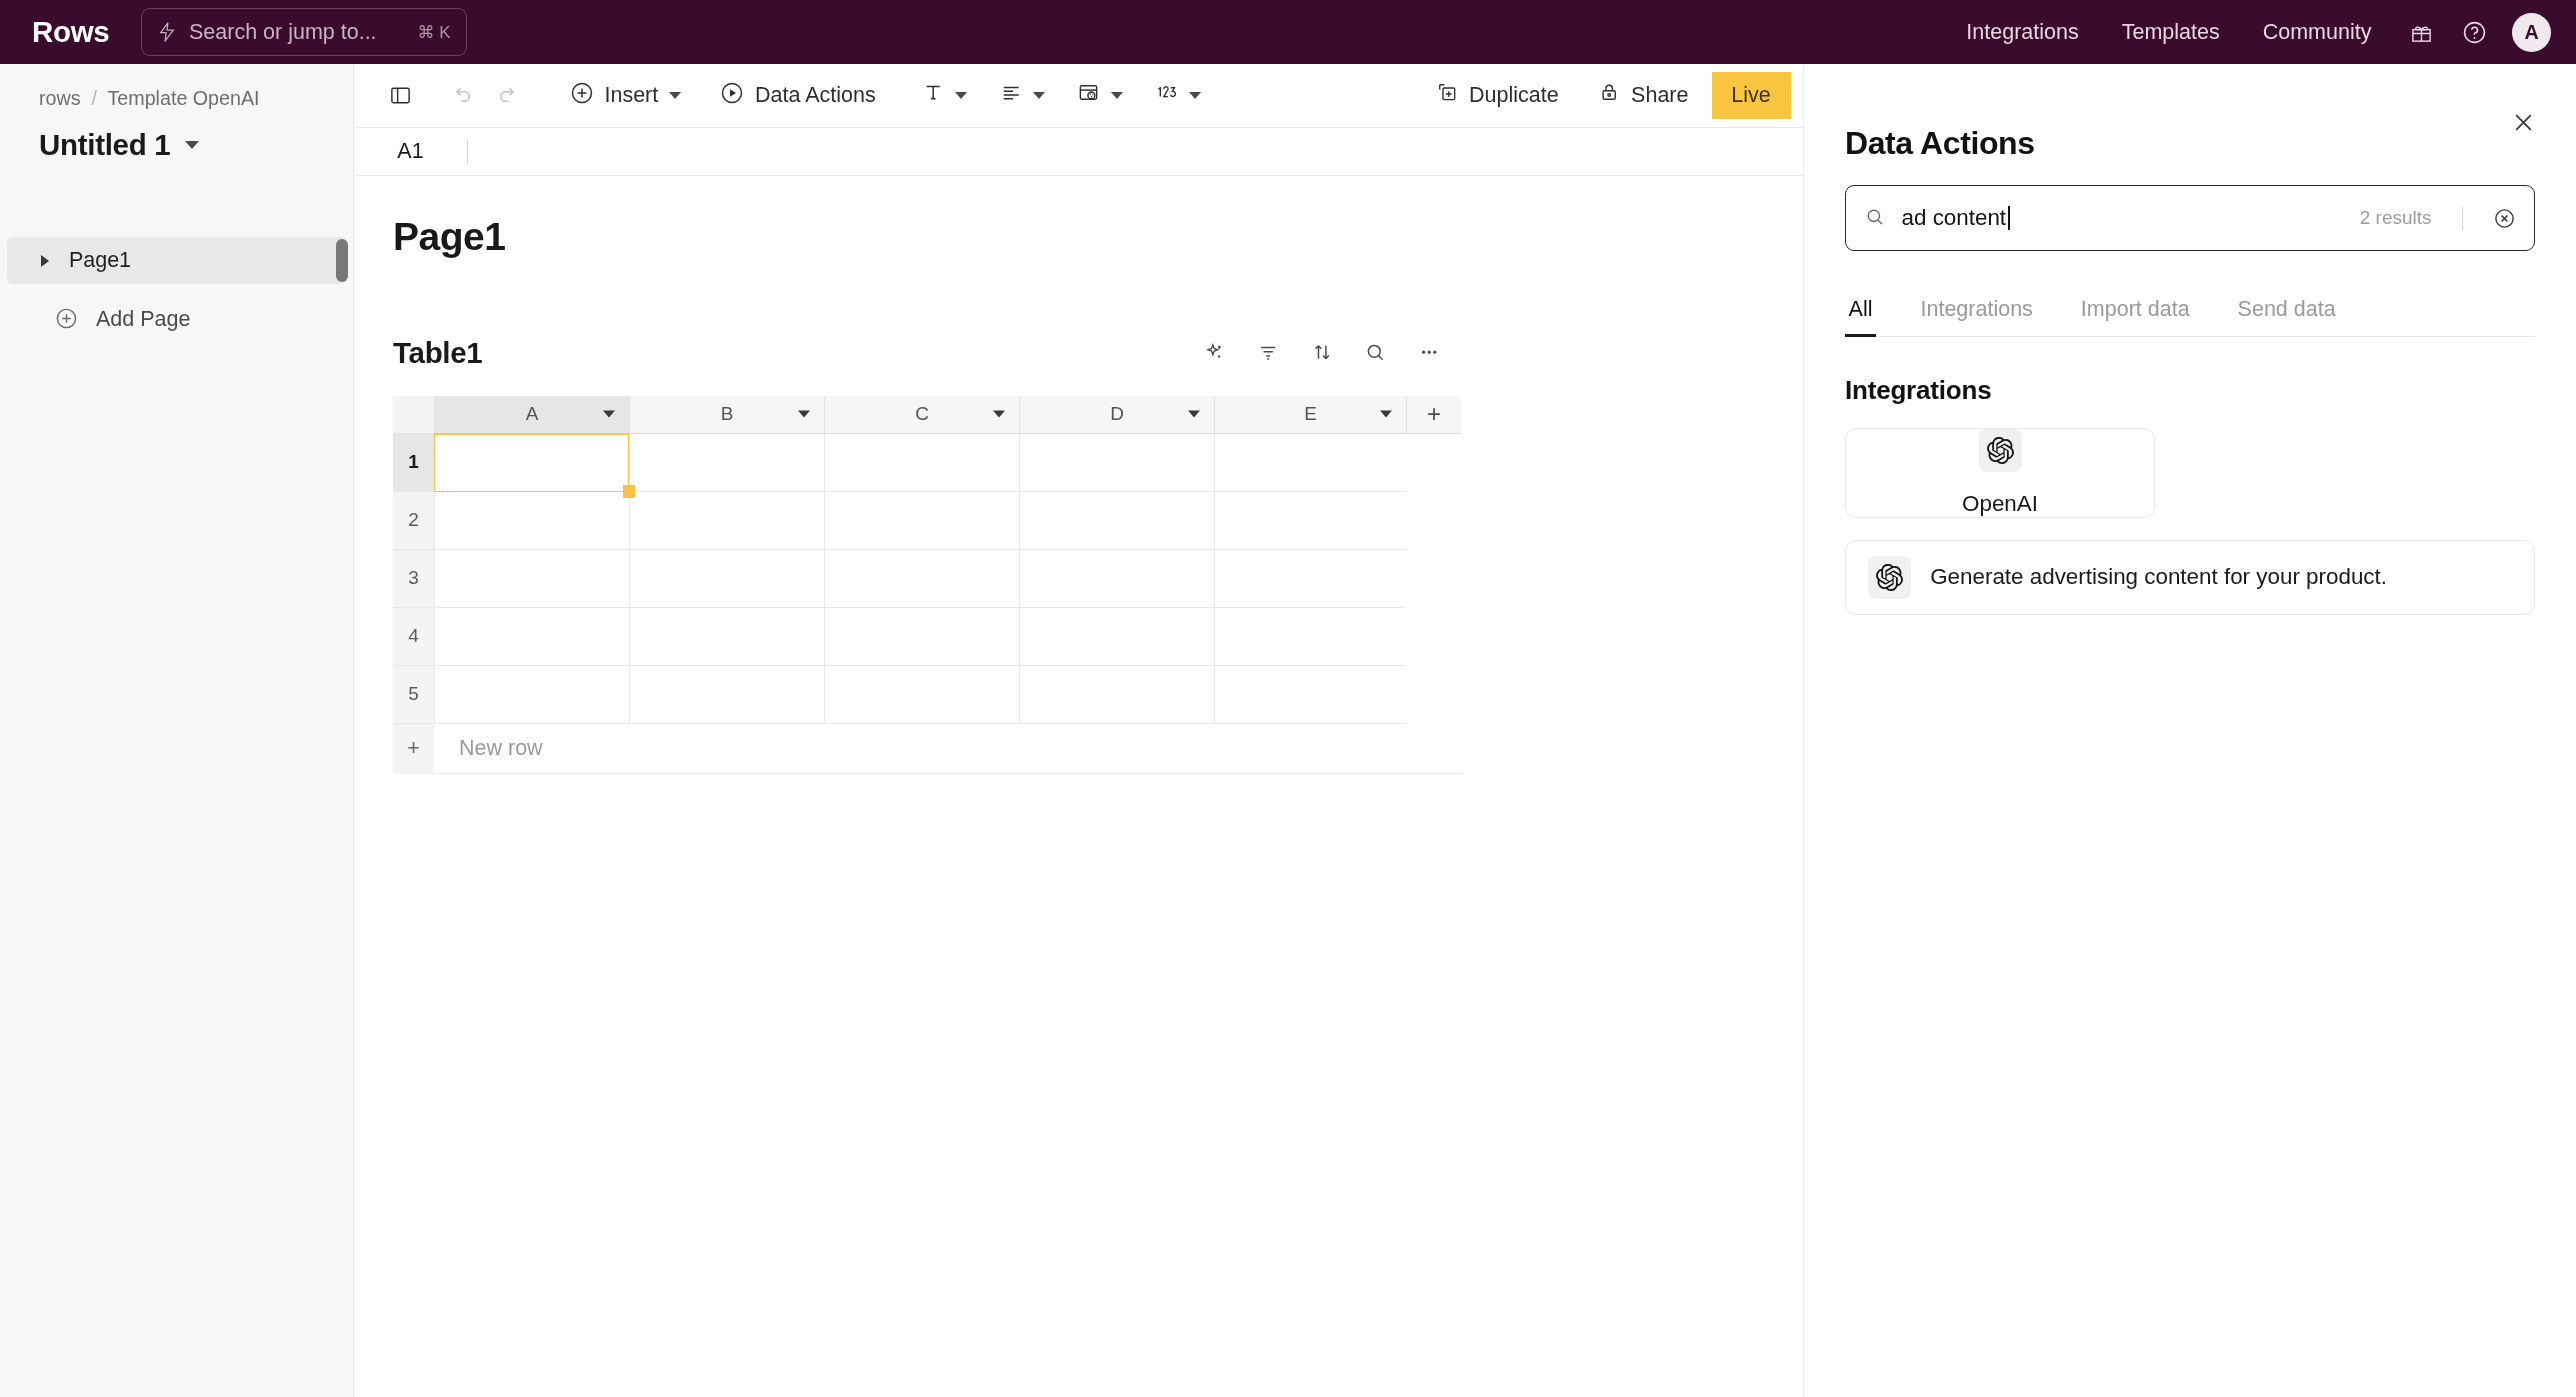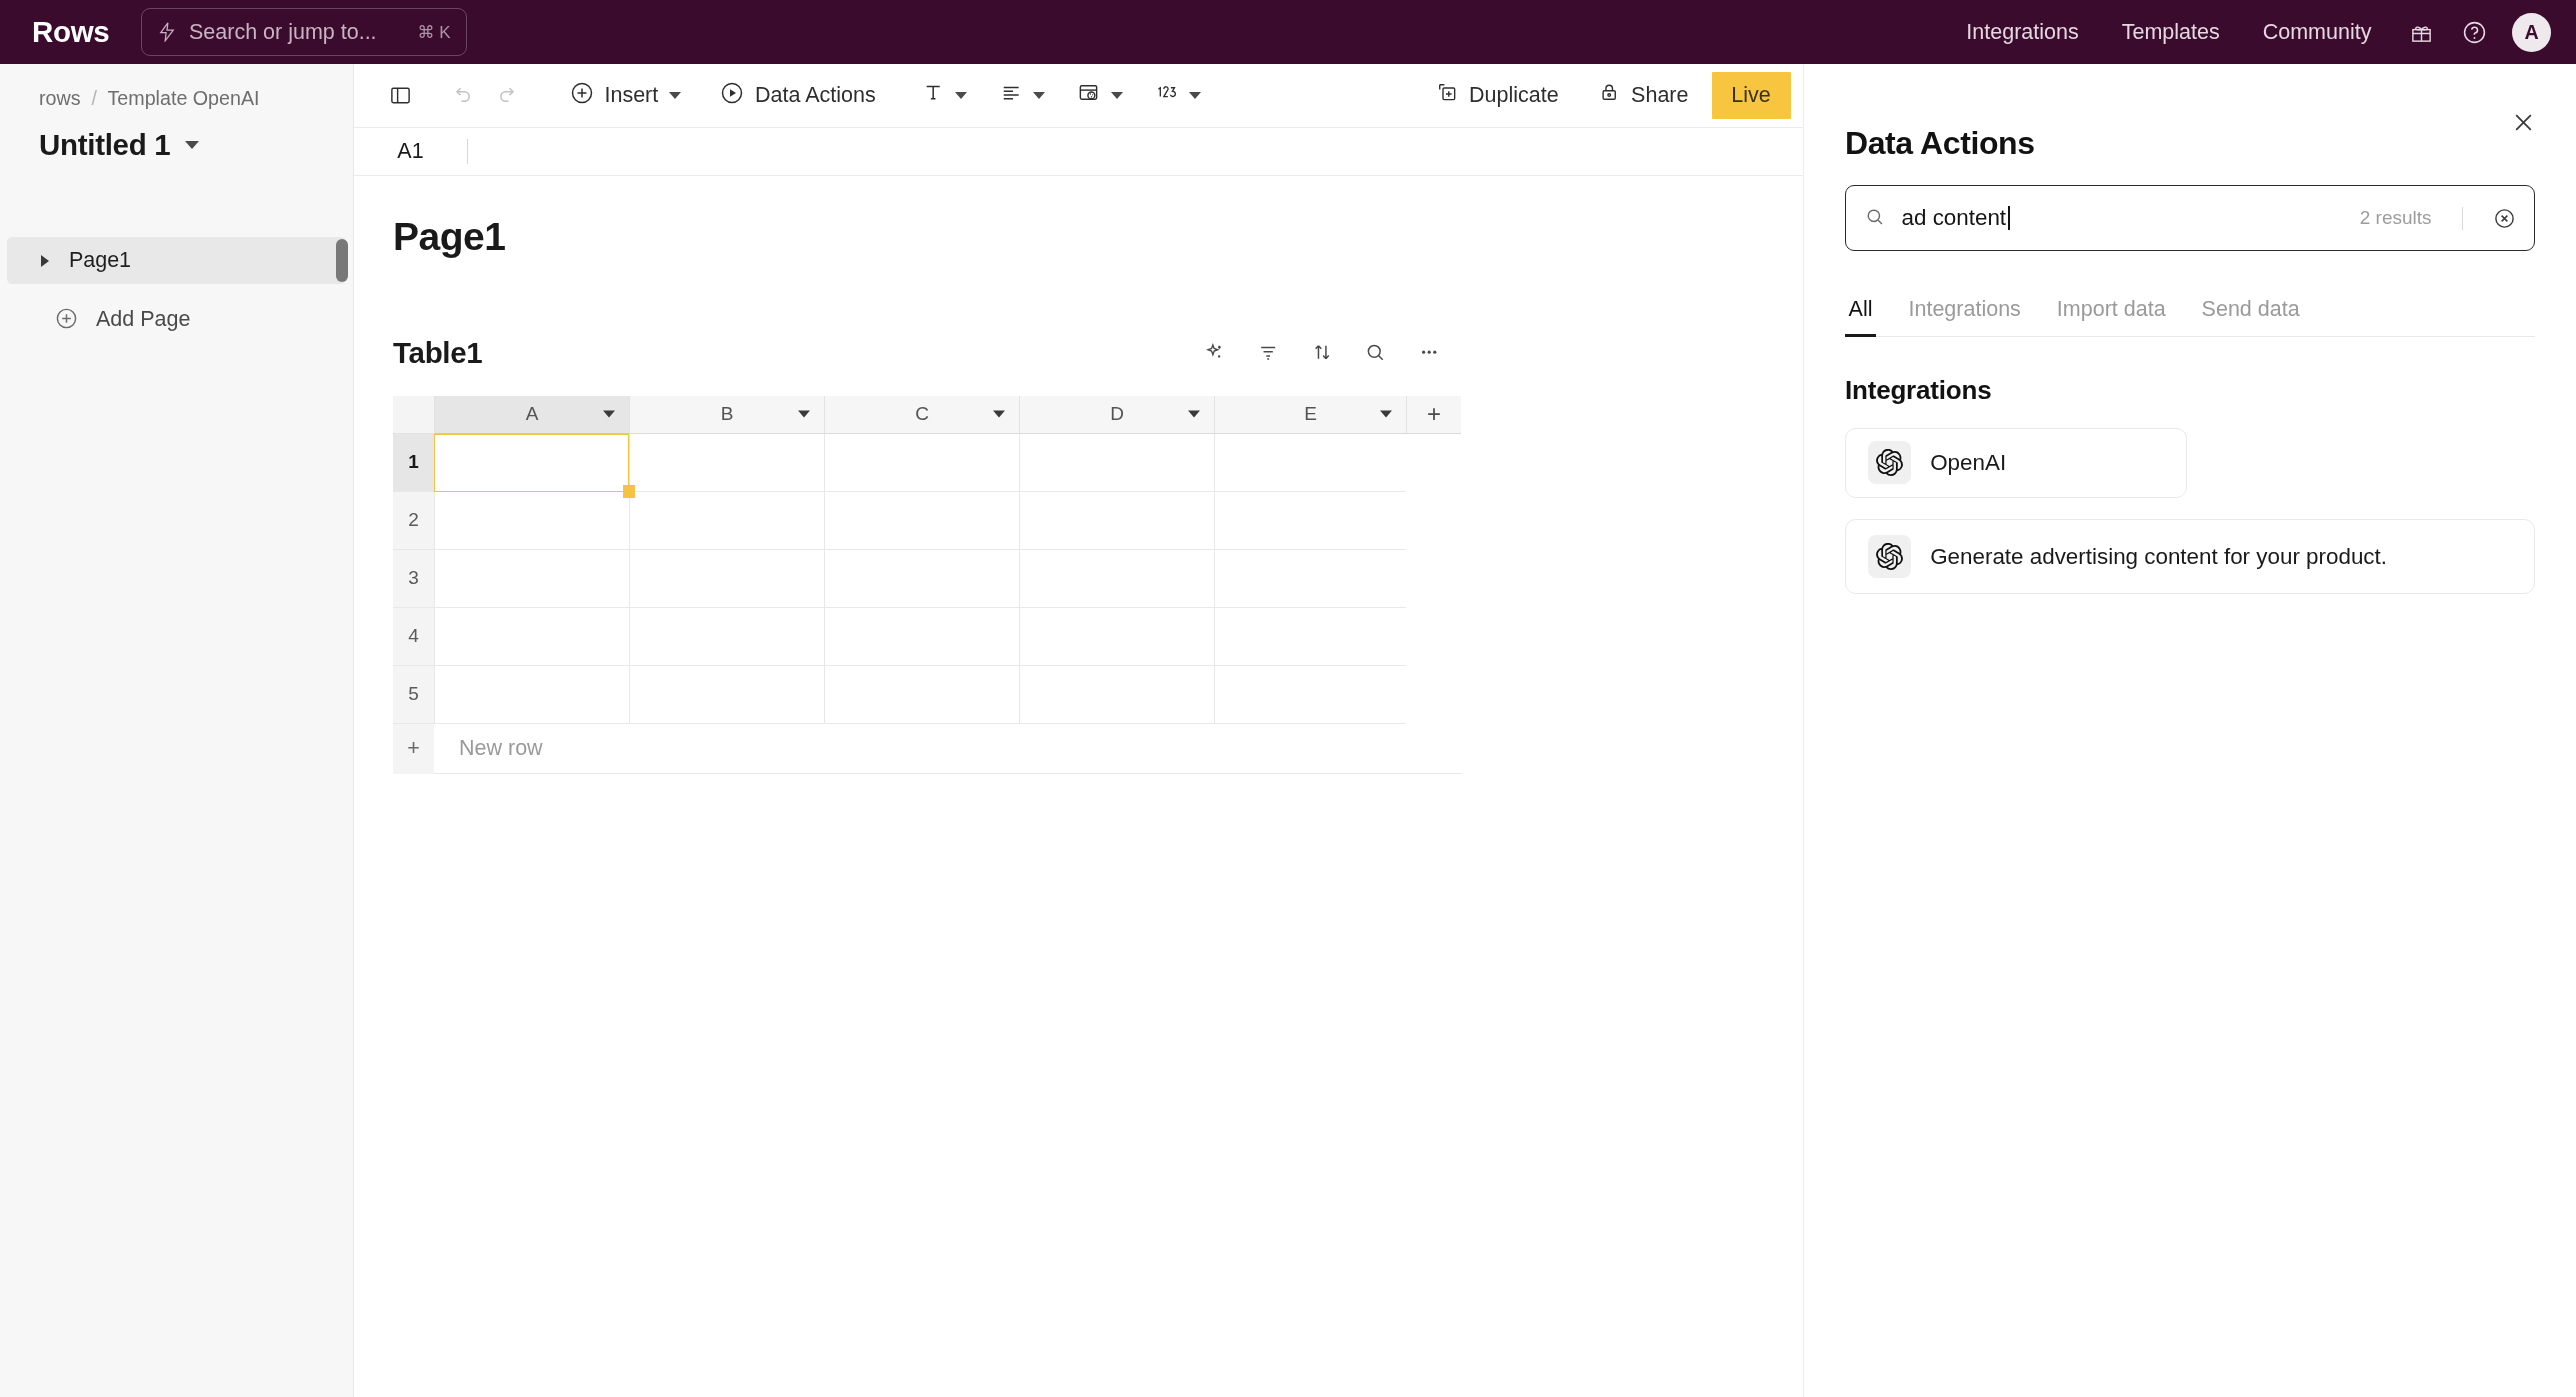--- a/index.html
+++ b/index.html
@@ -303,21 +303,21 @@
     display: inline-block; width: 1.8px; height: 24px;
     background: #141414; margin-left: 1.8px;
   }
   .rp-results { font-size: 19px; color: #9C9C9C; white-space: nowrap; }
   .rp-sep { width: 0.9px; height: 23px; background: #D8D8D8; margin: 0 14.3px; }
   .rp-clear { cursor: pointer; display: flex; }
 
   .rp-tabs {
     margin: 36px 41px 0 41px;
     display: flex; align-items: flex-end;
-    gap: 4px; border-bottom: 0.9px solid #E8E8E8;
+    gap: 16px; border-bottom: 0.9px solid #E8E8E8;
     height: 50px;
   }
   .rp-tab {
     font-size: 21.5px; color: #9A9A9A;
     padding: 0 16px 14.3px 16px; cursor: pointer;
     position: relative; white-space: nowrap;
   }
   .rp-tab:first-child { padding-left: 3.6px; }
   .rp-tab.active { color: #121212; }
   .rp-tab.active::after {
@@ -331,21 +331,21 @@
     letter-spacing: -0.2px;
   }
   .rp-card {
     margin: 21.5px 41px 0 41px;
     border: 0.9px solid #E8E8E8; border-radius: 10.7px;
     min-height: 70px;
     display: flex; align-items: center;
     padding: 0 21.5px; gap: 19.7px;
     cursor: pointer;
   }
-  .rp-card.narrow { width: 342px; margin-right: 0; }
+  .rp-card.narrow { width: 310px; margin-right: 0; flex-direction: column; }
   .rp-card-icon {
     width: 43px; height: 43px; border-radius: 8px;
     background: #F0F0F0;
     display: flex; align-items: center; justify-content: center;
     flex: none;
   }
   .rp-card-label { font-size: 22.4px; color: #1A1A1A; }
 </style>
 </head>
 <body>

